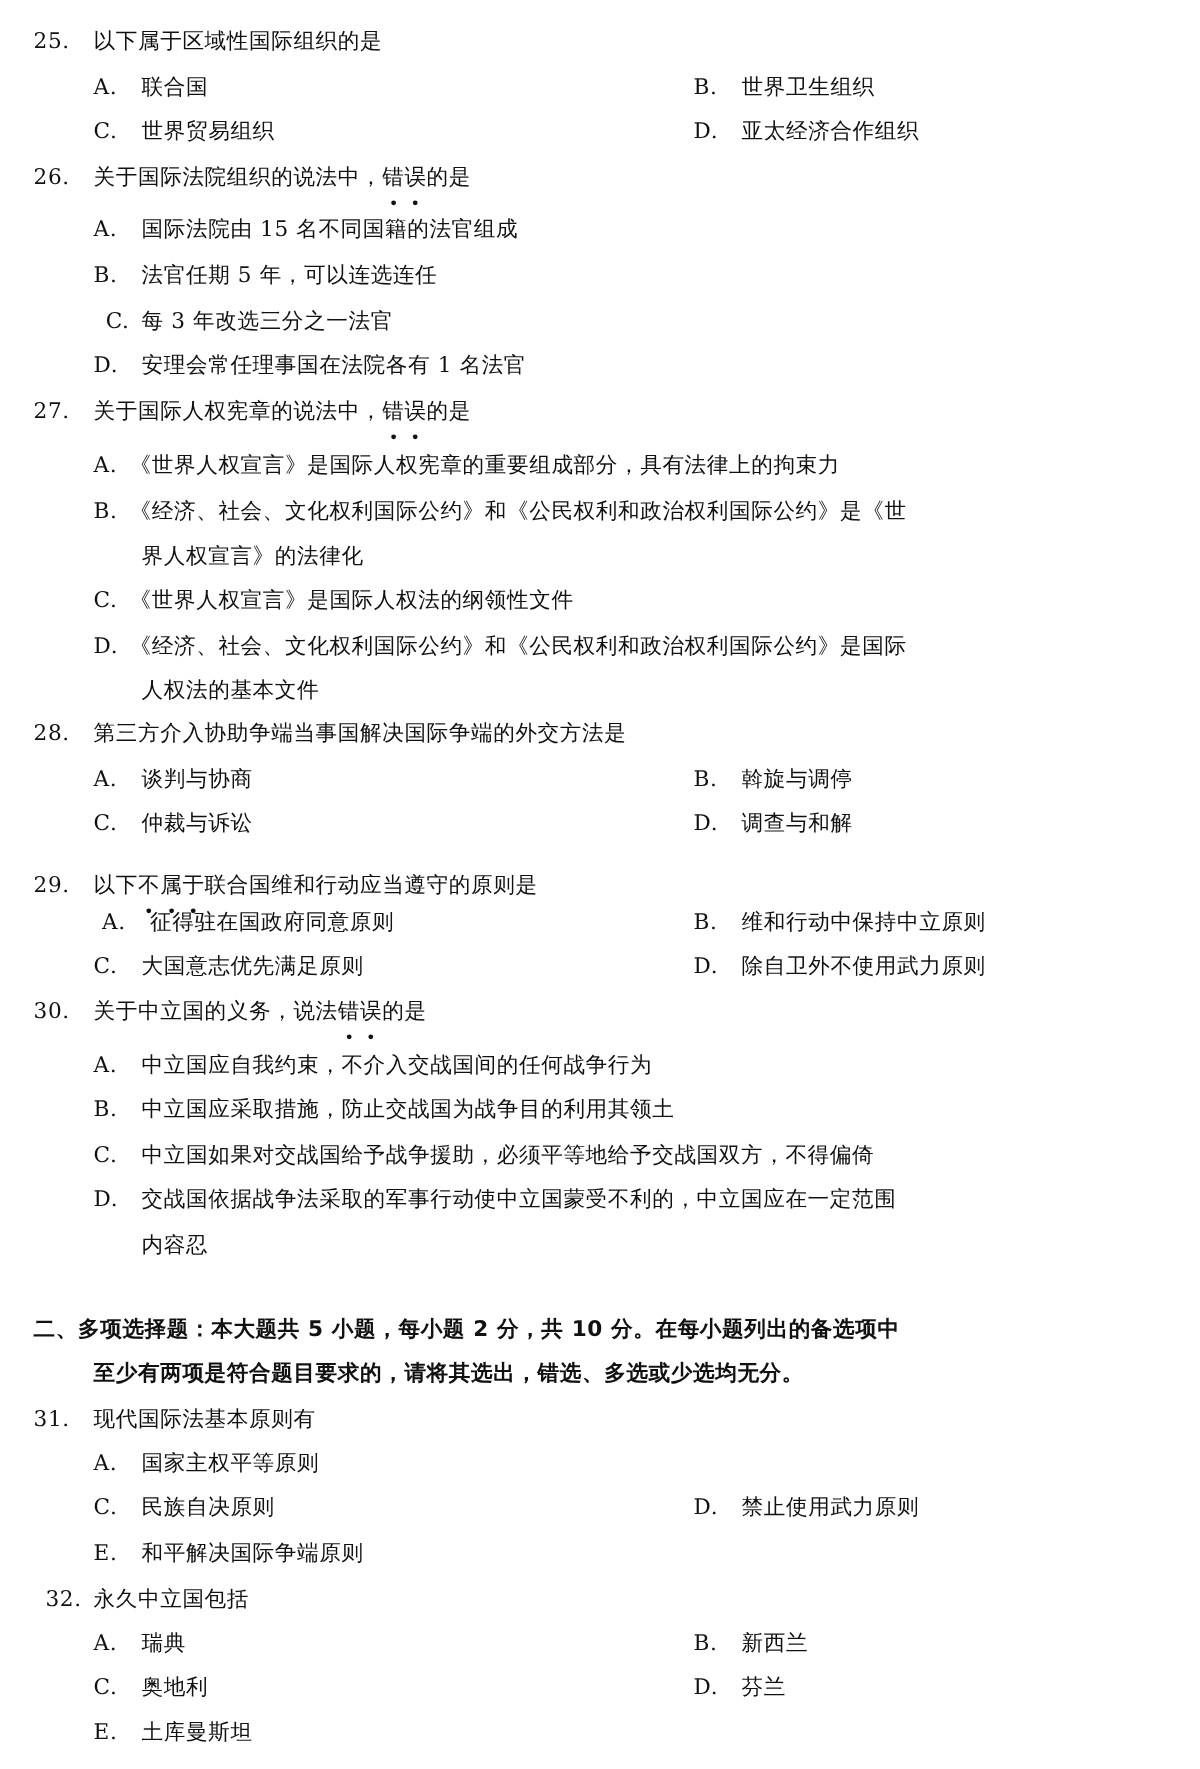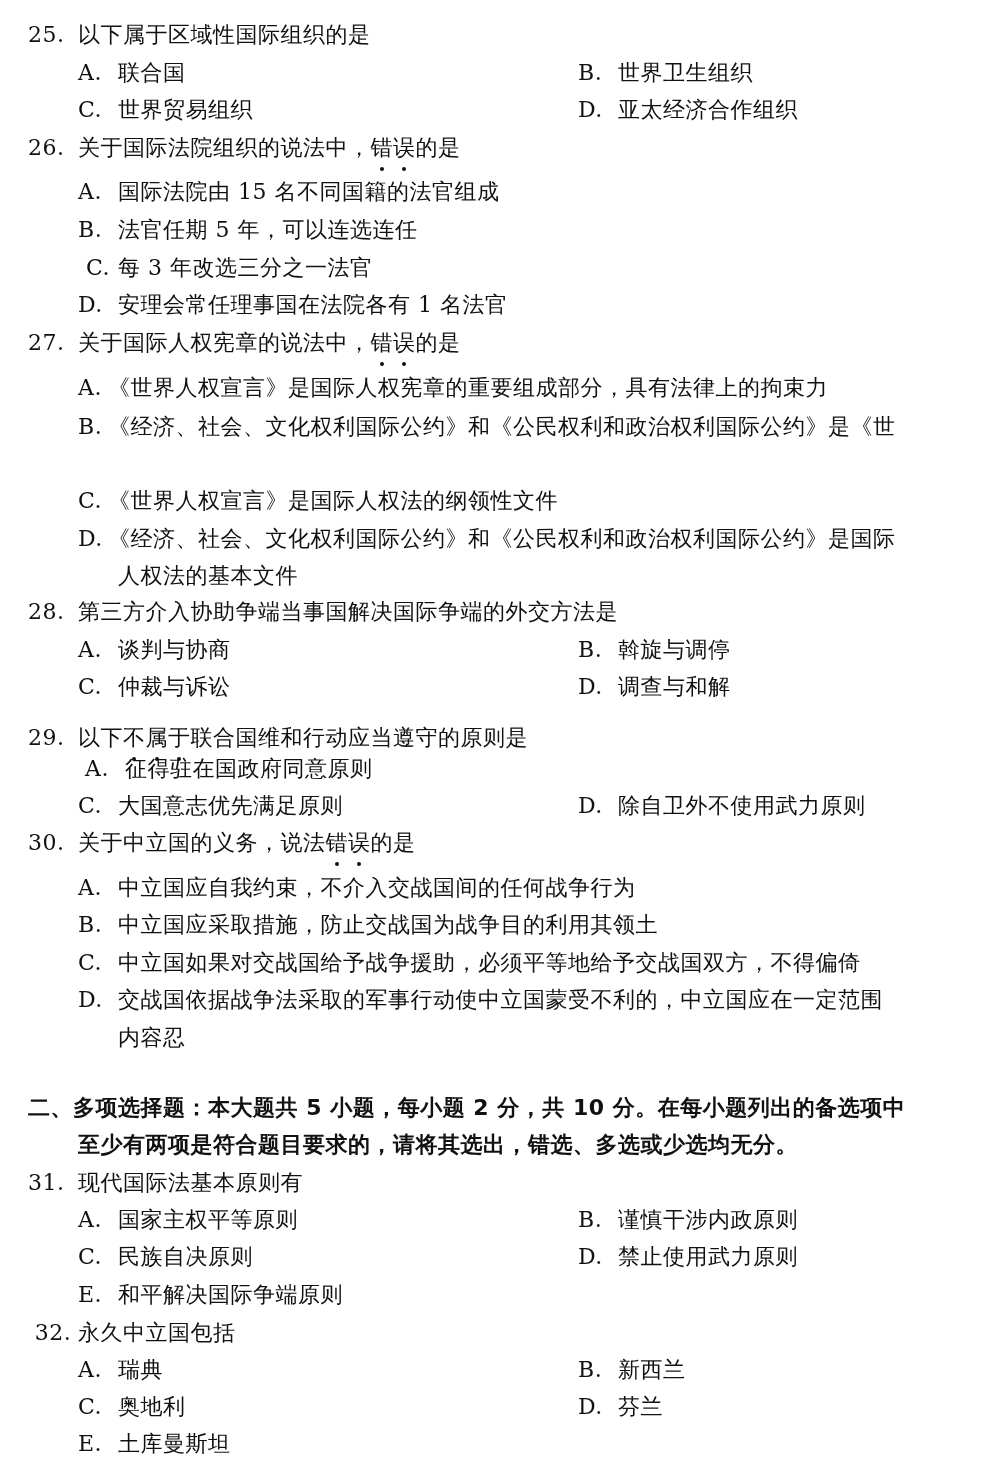--- a/index.html
+++ b/index.html
@@ -12,21 +12,21 @@
       font-size: 22px;
       position: relative;
       overflow: hidden;
     }
     .page { position: absolute; left: 0; top: 0; width: 1000px; height: 1474px; }
     .line {
       position: absolute;
       white-space: nowrap;
       line-height: 30px;
       height: 30px;
-      font-size: 22px;
+      font-size: 18px;
       letter-spacing: 0.5px;
     }
     .qnum { display: inline-block; width: 50px; }
     .opt-label { display: inline-block; width: 40px; }
     .opt-label-tight { display: inline-block; width: 30px; }
     .em { position: relative; display: inline-block; }
     .em::after {
       content: "";
       position: absolute;
       left: 50%;
@@ -77,20 +77,23 @@
 
   <div class="line" style="left:28px; top:328px;">
     <span class="qnum">27.</span><span>关于国际人权宪章的说法中，</span><span class="em">错</span><span class="em">误</span><span>的是</span>
   </div>
   <div class="line" style="left:78px; top:373px;">
     <span class="opt-label-tight">A.</span><span>《世界人权宣言》是国际人权宪章的重要组成部分，具有法律上的拘束力</span>
   </div>
   <div class="line" style="left:78px; top:412px;">
     <span class="opt-label-tight">B.</span><span>《经济、社会、文化权利国际公约》和《公民权利和政治权利国际公约》是《世</span>
   </div>
+  <div class="line" style="left:118px; top:449px;">
+    <span>界人权宣言》的法律化</span>
+  </div>
   <div class="line" style="left:78px; top:486px;">
     <span class="opt-label-tight">C.</span><span>《世界人权宣言》是国际人权法的纲领性文件</span>
   </div>
   <div class="line" style="left:78px; top:524px;">
     <span class="opt-label-tight">D.</span><span>《经济、社会、文化权利国际公约》和《公民权利和政治权利国际公约》是国际</span>
   </div>
   <div class="line" style="left:118px; top:561px;">
     <span>人权法的基本文件</span>
   </div>
 
@@ -108,20 +111,23 @@
   </div>
   <div class="line" style="left:578px; top:672px;">
     <span class="opt-label">D.</span><span>调查与和解</span>
   </div>
 
   <div class="line" style="left:28px; top:709px;margin-top:14px;">
     <span class="qnum">29.</span><span>以下</span><span class="em">不</span><span class="em">属</span><span class="em">于</span><span>联合国维和行动应当遵守的原则是</span>
   </div>
   <div class="line" style="left:85px; top:754px;">
     <span class="opt-label">A.</span><span>征得驻在国政府同意原则</span>
+  </div>
+  <div class="line" style="left:578px; top:754px;">
+    <span class="opt-label">B.</span><span>维和行动中保持中立原则</span>
   </div>
   <div class="line" style="left:78px; top:791px;">
     <span class="opt-label">C.</span><span>大国意志优先满足原则</span>
   </div>
   <div class="line" style="left:578px; top:791px;">
     <span class="opt-label">D.</span><span>除自卫外不使用武力原则</span>
   </div>
 
   <div class="line" style="left:28px; top:828px;">
     <span class="qnum">30.</span><span>关于中立国的义务，说法</span><span class="em">错</span><span class="em">误</span><span>的是</span>
@@ -148,23 +154,20 @@
   <div class="line bold" style="left:78px; top:1130px;">
     <span>至少有两项是符合题目要求的，请将其选出，错选、多选或少选均无分。</span>
   </div>
 
   <div class="line" style="left:28px; top:1168px;">
     <span class="qnum">31.</span><span>现代国际法基本原则有</span>
   </div>
   <div class="line" style="left:78px; top:1205px;">
     <span class="opt-label">A.</span><span>国家主权平等原则</span>
   </div>
-  <div class="line" style="left:578px; top:1205px;">
-    <span class="opt-label">B.</span><span>谨慎干涉内政原则</span>
-  </div>
   <div class="line" style="left:78px; top:1242px;">
     <span class="opt-label">C.</span><span>民族自决原则</span>
   </div>
   <div class="line" style="left:578px; top:1242px;">
     <span class="opt-label">D.</span><span>禁止使用武力原则</span>
   </div>
   <div class="line" style="left:78px; top:1280px;">
     <span class="opt-label">E.</span><span>和平解决国际争端原则</span>
   </div>
 

